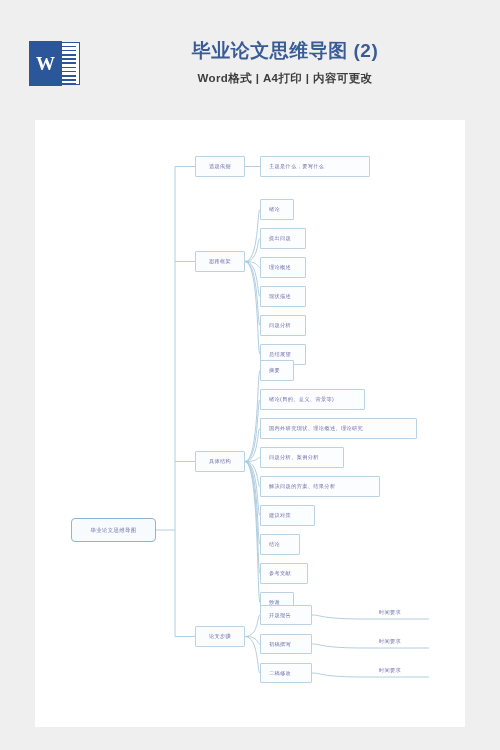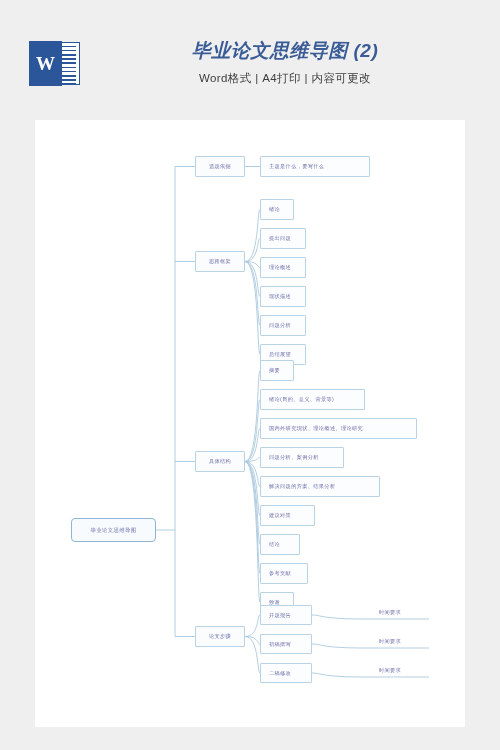--- a/index.html
+++ b/index.html
@@ -30,24 +30,24 @@
     position:absolute;left:0;top:0;width:33px;height:45px;
     background:#2b579a;display:flex;align-items:center;justify-content:center;
   }
   .word-icon .wbox span{
     color:#ffffff;font-size:19px;font-weight:bold;line-height:1;
     font-family:"Liberation Serif","DejaVu Serif",serif;
   }
   .htext{position:absolute;left:100px;top:38px;width:370px;text-align:center;}
   .htitle{
     color:#3a5c96;font-size:19px;font-weight:bold;letter-spacing:.5px;
-    line-height:26px;white-space:nowrap;font-style:italic;
+    line-height:26px;white-space:nowrap;
   }
   .hsub{
-    color:#3d3d3d;font-size:11.5px;font-weight:normal;margin-top:7px;
+    color:#3d3d3d;font-size:11.5px;font-weight:bold;margin-top:7px;
     letter-spacing:.4px;white-space:nowrap;
   }
 
   
   .sheet{
     position:absolute;left:35px;top:120px;width:430px;height:607px;
     background:#ffffff;
   }
   .canvas{position:absolute;left:0;top:0;width:430px;height:607px;}
   .svg-links{position:absolute;left:0;top:0;width:430px;height:607px;}

